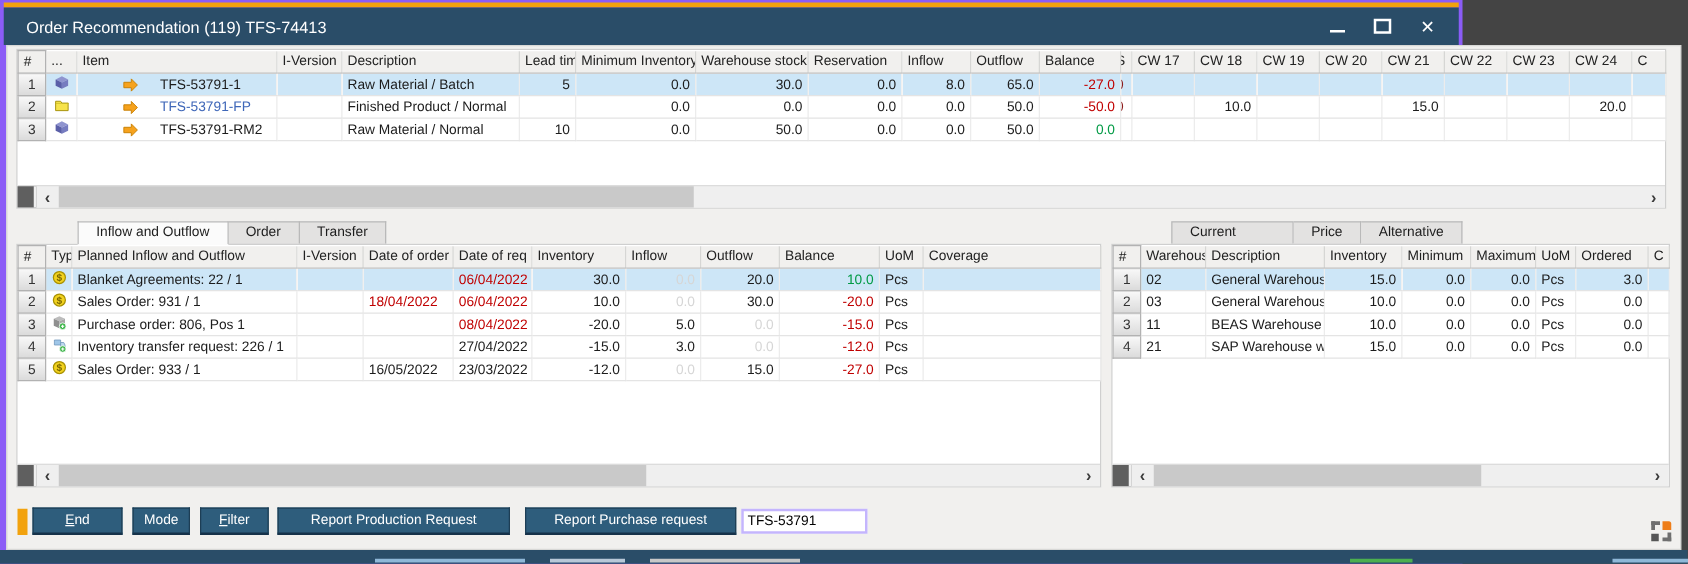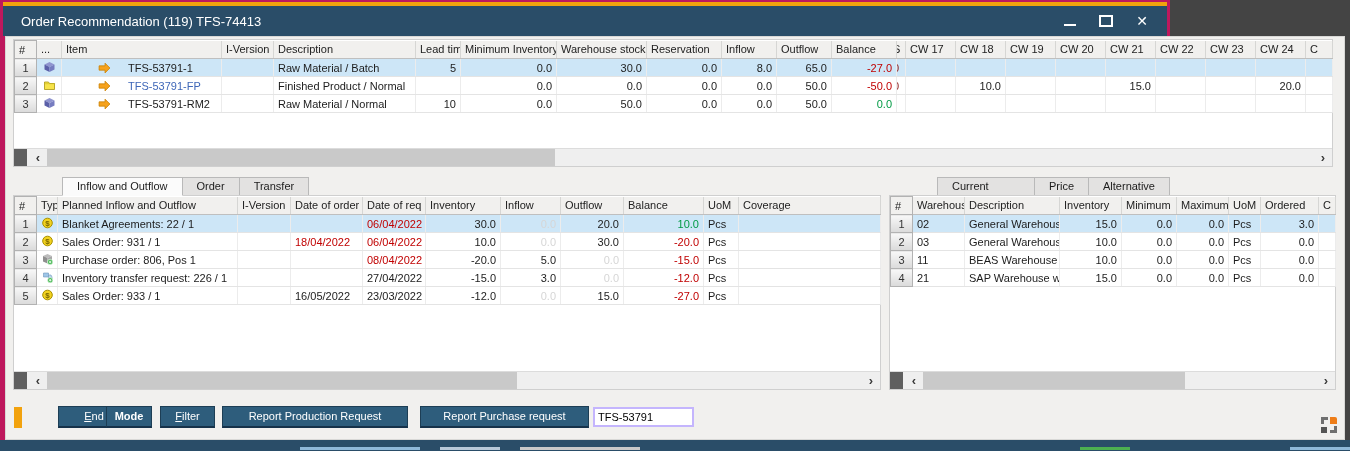--- a/index.html
+++ b/index.html
@@ -1,17 +1,17 @@
 <!DOCTYPE html>
 <html><head>
 <meta charset="utf-8">
 <style>
   html,body{margin:0;padding:0;width:1350px;height:451px;overflow:hidden;background:#444;
     font-family:"Liberation Sans","DejaVu Sans",sans-serif;}
-  .window{position:absolute;left:0;top:0;width:1170px;height:451px;background:#be185d;}
+  .window{position:absolute;left:0;top:0;width:1170px;height:451px;background:#8b5cf6;}
   .orange-line{position:absolute;left:3px;top:2px;right:3px;height:4px;background:#f2a20d;}
   .titlebar{position:absolute;left:3px;top:6px;right:3px;height:30px;background:#2a4d68;
     display:flex;align-items:center;color:#fff;font-size:13px;}
   .titlebar .title{padding-left:18px;}
   .win-controls{margin-left:auto;display:flex;align-items:center;gap:14px;padding-right:14px;}
   .wc{width:22px;height:20px;display:flex;align-items:center;justify-content:center;cursor:pointer;}
   .wc-min i{display:block;width:12px;height:2px;background:#fff;margin-top:8px;}
   .wc-max i{display:block;width:10px;height:8px;border:2px solid #fff;}
   .wc-close{color:#fff;font-size:14px;font-weight:bold;}
   .content{position:absolute;left:5px;top:36px;width:1340px;height:404px;background:#f1f0ee;border:1px solid #d8d8d6;box-sizing:border-box;}
@@ -507,22 +507,22 @@
     <div class="hscroll">
       <div class="sb-corner"></div>
       <div class="sb-btn">‹</div>
       <div class="sb-thumb" style="width:262px"></div>
       <div class="sb-fill"></div>
       <div class="sb-btn">›</div>
     </div>
   </div>
 
   <div class="footer-orange"></div>
-  <div class="btn ak" style="left:26px;width:72px;margin-left:32px;">End</div>
-  <div class="btn" style="left:106px;width:46px;font-weight:bold;">Mode</div>
+  <div class="btn ak" style="left:26px;width:72px;">End</div>
+  <div class="btn" style="left:106px;width:46px;">Mode</div>
   <div class="btn ak" style="left:160px;width:55px;">Filter</div>
   <div class="btn" style="left:222px;width:186px;">Report Production Request</div>
   <div class="btn" style="left:420px;width:169px;">Report Purchase request</div>
   <input class="item-input" type="text" value="TFS-53791" style="">
 
   <div class="grip">
     <span class="tl"></span>
       <span class="tr"></span>
       <span class="bl"></span>
       <span class="br"></span>

